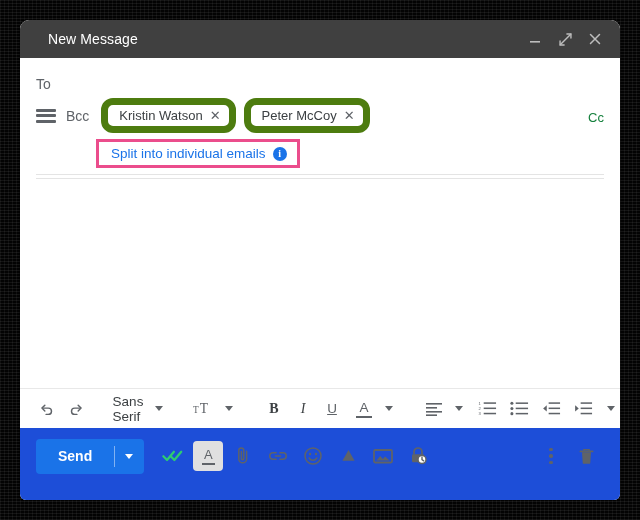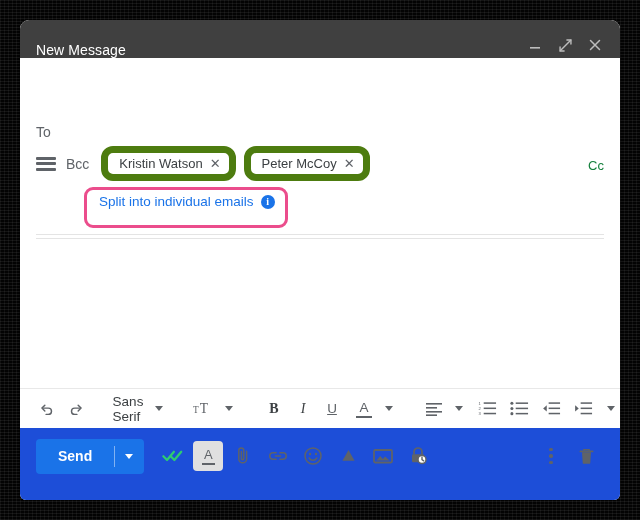--- a/index.html
+++ b/index.html
@@ -30,22 +30,22 @@
     background: #ffffff;
     border-radius: 9px 9px 6px 6px;
     overflow: hidden;
     box-shadow: 0 0 0 1px rgba(0,0,0,.25);
     display: flex; flex-direction: column;
   }
   
   .titlebar {
     height: 38px; flex: 0 0 38px;
     background: #404040;
-    display: flex; align-items: flex-end;
-    padding: 0 12px 0 16px;
+    display: flex; align-items: center;
+    padding: 0 12px 0 28px;
     border-radius: 8px 8px 0 0;
   }
   .titlebar .title {
     color: #ffffff;
     font-size: 14px;
     letter-spacing: .1px;
     flex: 1;
   }
   .winbtns { display: flex; align-items: center; gap: 4px; }
   .winbtn {
@@ -53,22 +53,21 @@
     display: flex; align-items: center; justify-content: center;
     cursor: pointer;
   }
   .winbtn svg { display: block; }
   
   .fields { padding: 0 16px; }
   .row-to {
     height: 28px;
     display: flex; align-items: center;
     color: #5f6368; font-size: 14px;
-    padding-top: 20px;
-    margin-top: 40px;
+    padding-top: 12px;
   }
   .row-recip {
     display: flex; align-items: center;
     min-height: 30px;
     padding-bottom: 2px;
     position: relative;
   }
   .listicon {
     width: 20px; height: 14px;
     display: flex; flex-direction: column; justify-content: space-between;
@@ -96,23 +95,24 @@
   }
   .cc {
     position: absolute; right: 0; top: 50%; transform: translateY(-50%);
     color: #15803d; font-size: 13px; cursor: pointer;
   }
   
   .split-wrap { padding: 4px 0 3px 48px; }
   .split-box {
     display: inline-flex; align-items: center;
     border: 3px solid #eb4d8c;
-    border-radius: 9px;
-    padding: 4px 10px 16px 12px;
+    border-radius: 0;
+    padding: 4px 10px 4px 12px;
     background: #fff;
+    margin-left: 12px;
   }
   .split-label {
     color: #1a73e8; font-size: 13.5px; margin-right: 7px;
   }
   .info-icon {
     width: 14px; height: 14px; border-radius: 50%;
     background: #1a73e8; color: #fff;
     font-size: 10px; font-weight: bold;
     display: inline-flex; align-items: center; justify-content: center;
     font-family: "Liberation Serif", serif;

